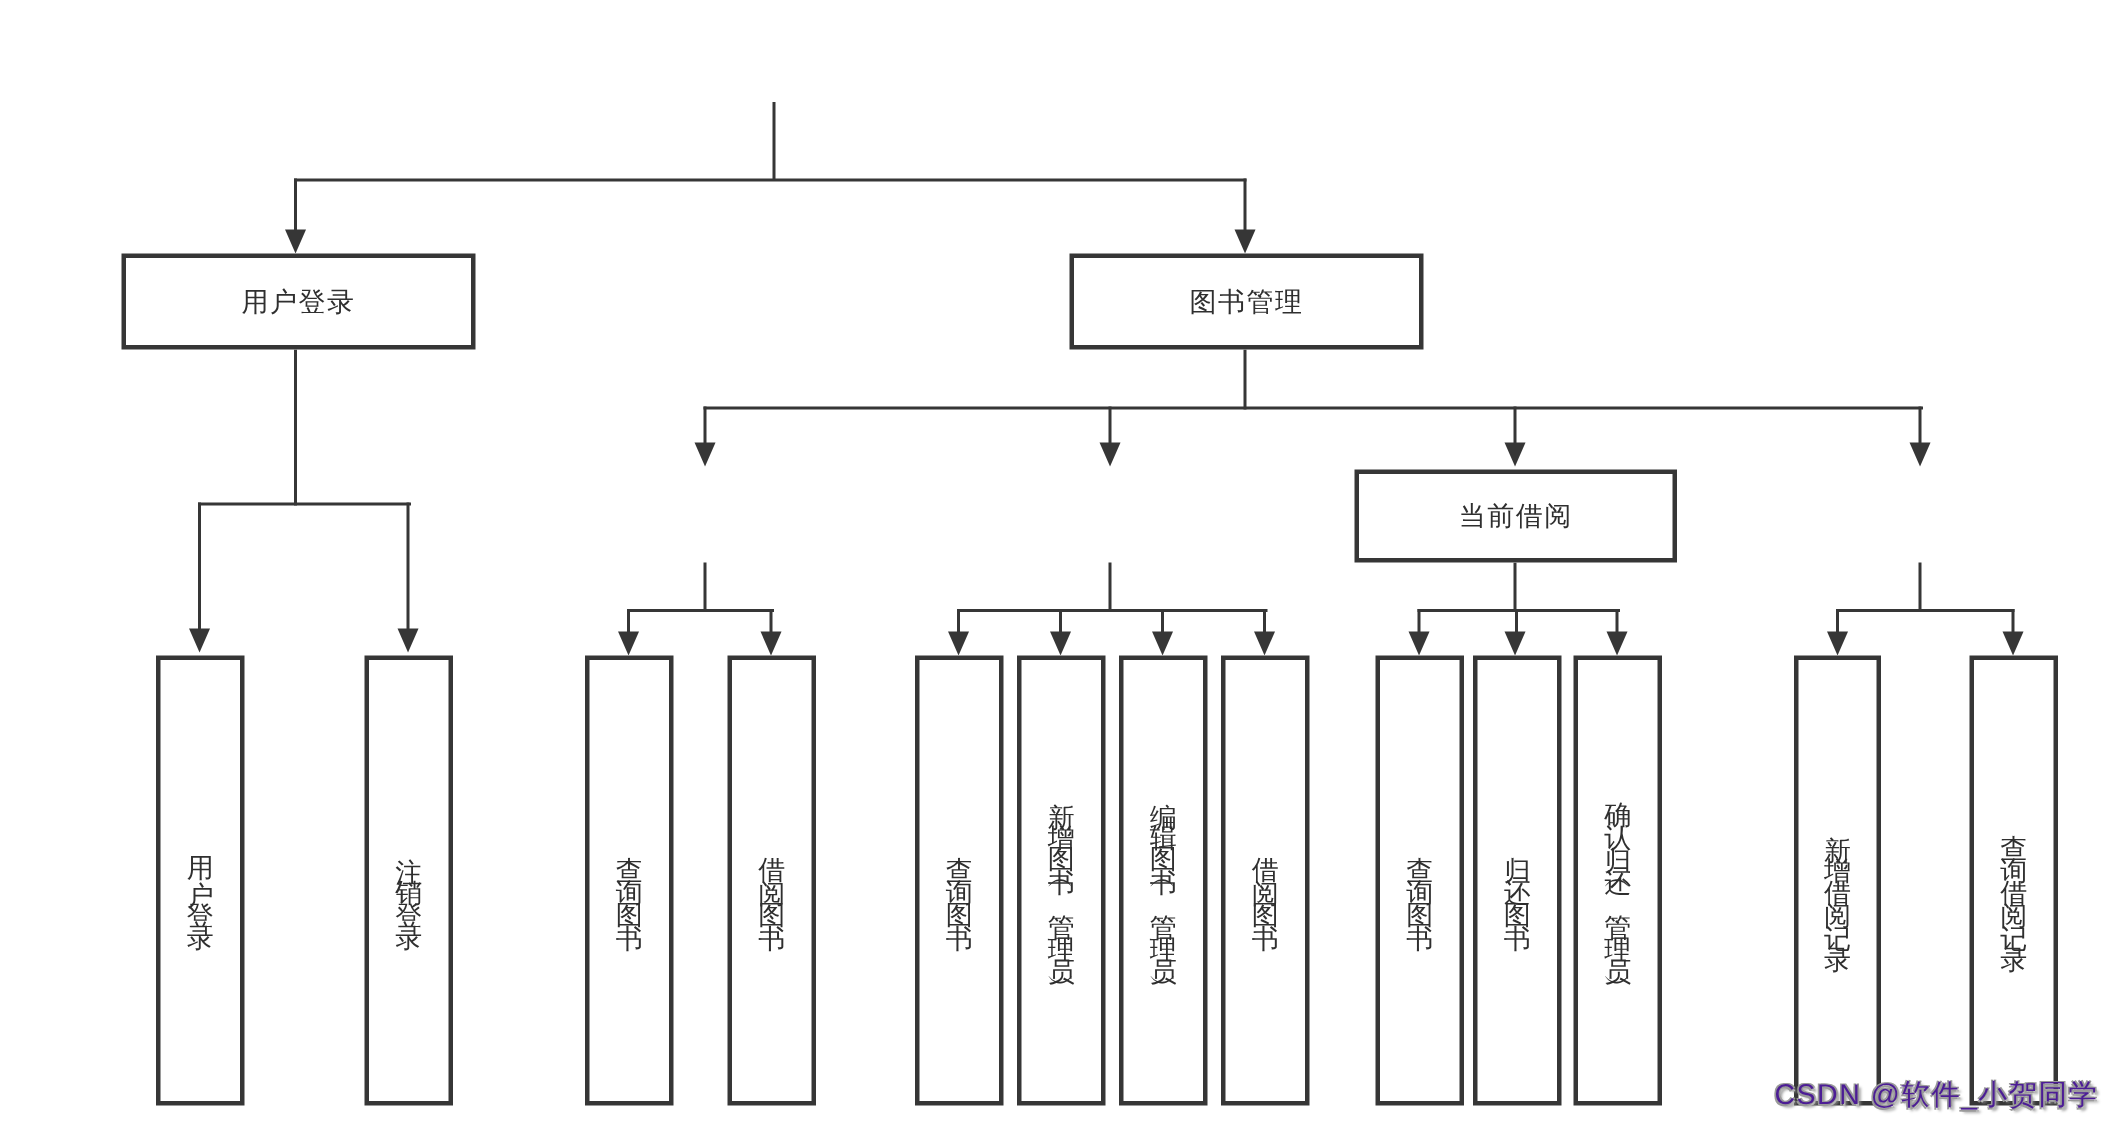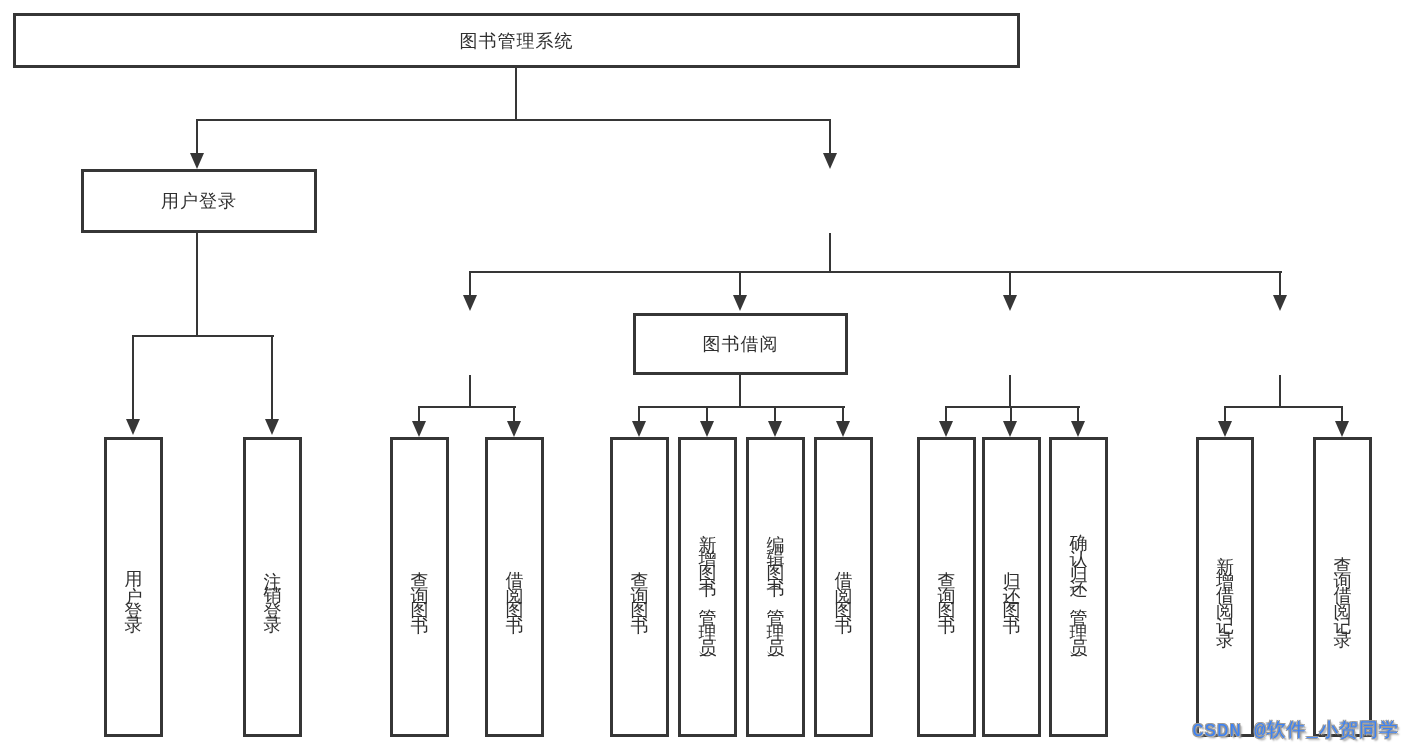--- a/index.html
+++ b/index.html
@@ -49,30 +49,29 @@
     border-right: 7px solid transparent;
     border-top: 16px solid #363636;
   }
 
   
   .watermark {
     position: absolute;
     right: 6px;
     bottom: 4px;
     font-size: 19px;
-    color: #3b82f6;
+    color: #4c1d95;
     text-shadow:
       -1px -1px 0 #9a9a9a,
        1px -1px 0 #9a9a9a,
       -1px  1px 0 #9a9a9a,
        1px  1px 0 #b5b5b5,
        2px  2px 2px #8a8a8a;
     letter-spacing: 1px;
     white-space: nowrap;
-    font-family: Liberation Mono, monospace;
   }
 </style>
 </head>
 <body>
 
 <div class="canvas">
 
   <div class="line" style="left:515px;top:68px;width:2px;height:52px"></div>
 
   <div class="line" style="left:196px;top:119px;width:635px;height:2px"></div>
@@ -127,25 +126,25 @@
   <div class="arrow" style="left:632px;top:421px"></div>
   <div class="arrow" style="left:700px;top:421px"></div>
   <div class="arrow" style="left:768px;top:421px"></div>
   <div class="arrow" style="left:836px;top:421px"></div>
   <div class="arrow" style="left:939px;top:421px"></div>
   <div class="arrow" style="left:1003px;top:421px"></div>
   <div class="arrow" style="left:1071px;top:421px"></div>
   <div class="arrow" style="left:1218px;top:421px"></div>
   <div class="arrow" style="left:1335px;top:421px"></div>
 
-  <div class="box" style="left:13px;top:13px;width:1007px;height:55px">图书管理系统</div>
 
   <div class="box" style="left:81px;top:169px;width:236px;height:64px">用户登录</div>
+  <div class="box" style="left:713px;top:169px;width:236px;height:64px">图书管理</div>
 
-  <div class="box" style="left:633px;top:313px;width:215px;height:62px">图书借阅</div>
+  <div class="box" style="left:903px;top:313px;width:215px;height:62px">当前借阅</div>
 
   <div class="box vertical" style="left:104px;top:437px;width:59px;height:300px">用户登录</div>
   <div class="box vertical" style="left:243px;top:437px;width:59px;height:300px">注销登录</div>
 
   <div class="box vertical" style="left:390px;top:437px;width:59px;height:300px">查询图书</div>
   <div class="box vertical" style="left:485px;top:437px;width:59px;height:300px">借阅图书</div>
 
   <div class="box vertical" style="left:610px;top:437px;width:59px;height:300px">查询图书</div>
   <div class="box vertical" style="left:678px;top:437px;width:59px;height:300px">新增图书（管理员）</div>
   <div class="box vertical" style="left:746px;top:437px;width:59px;height:300px">编辑图书（管理员）</div>

